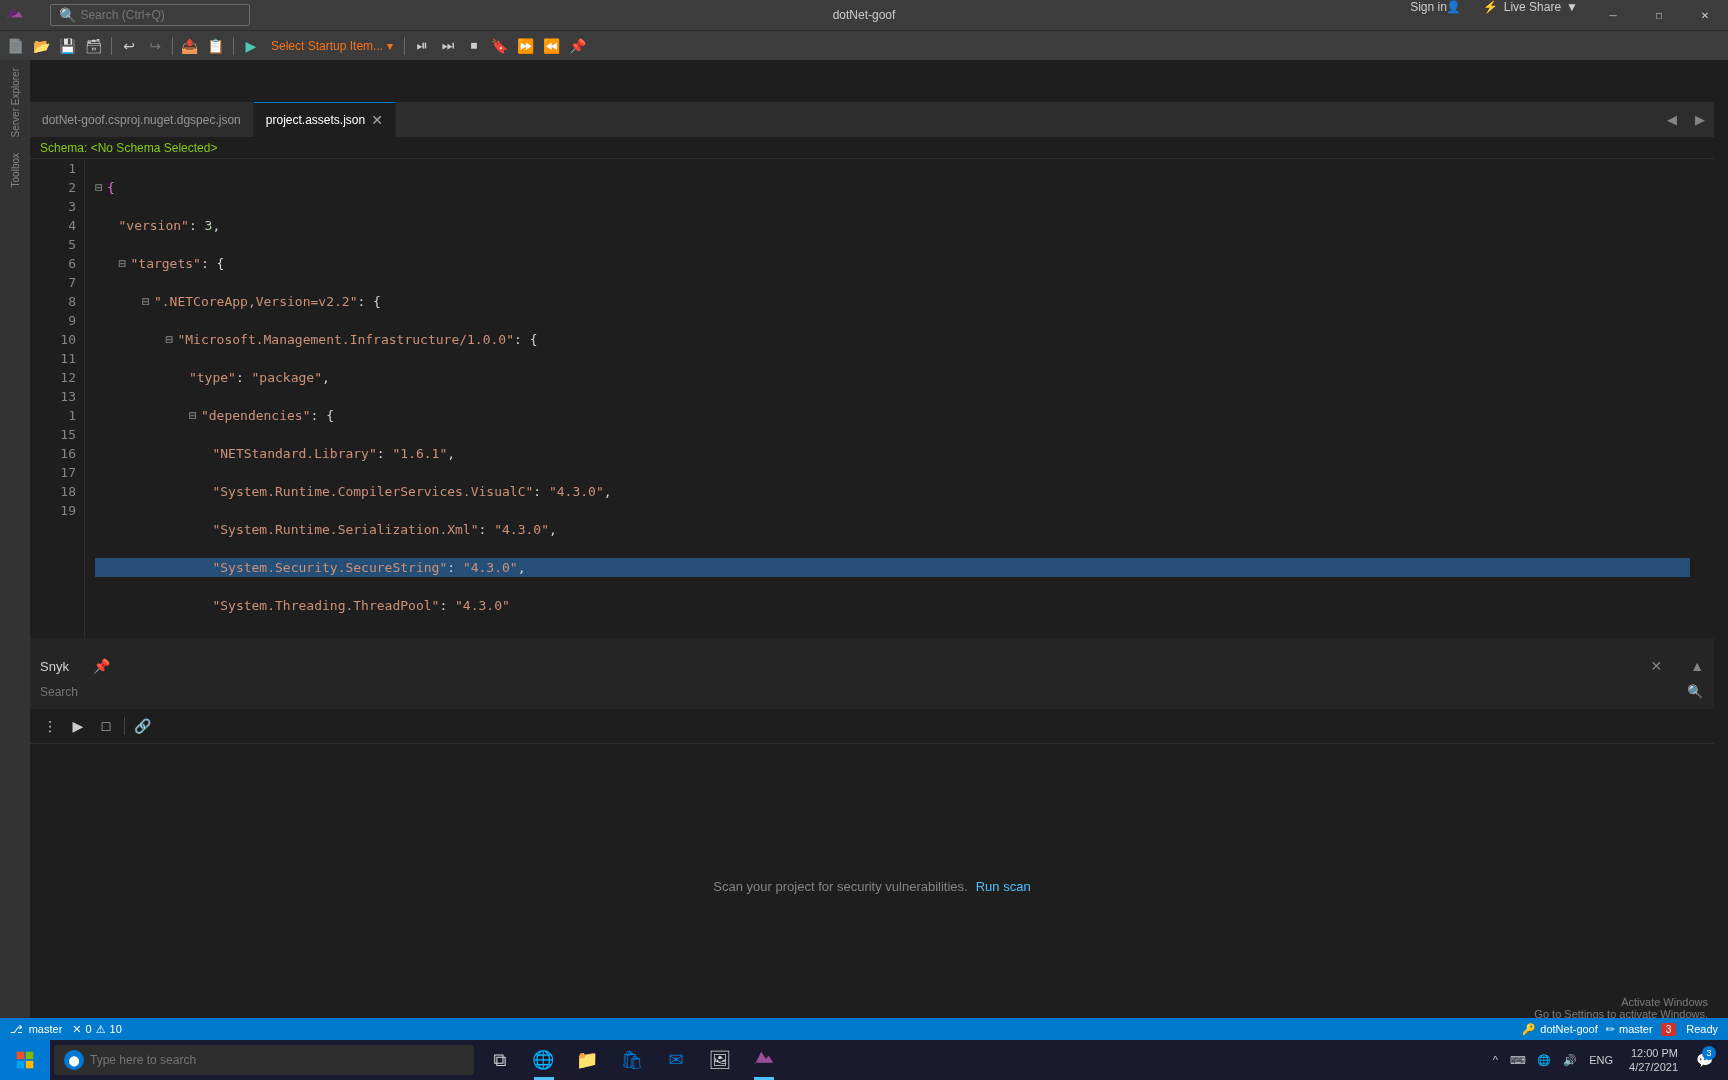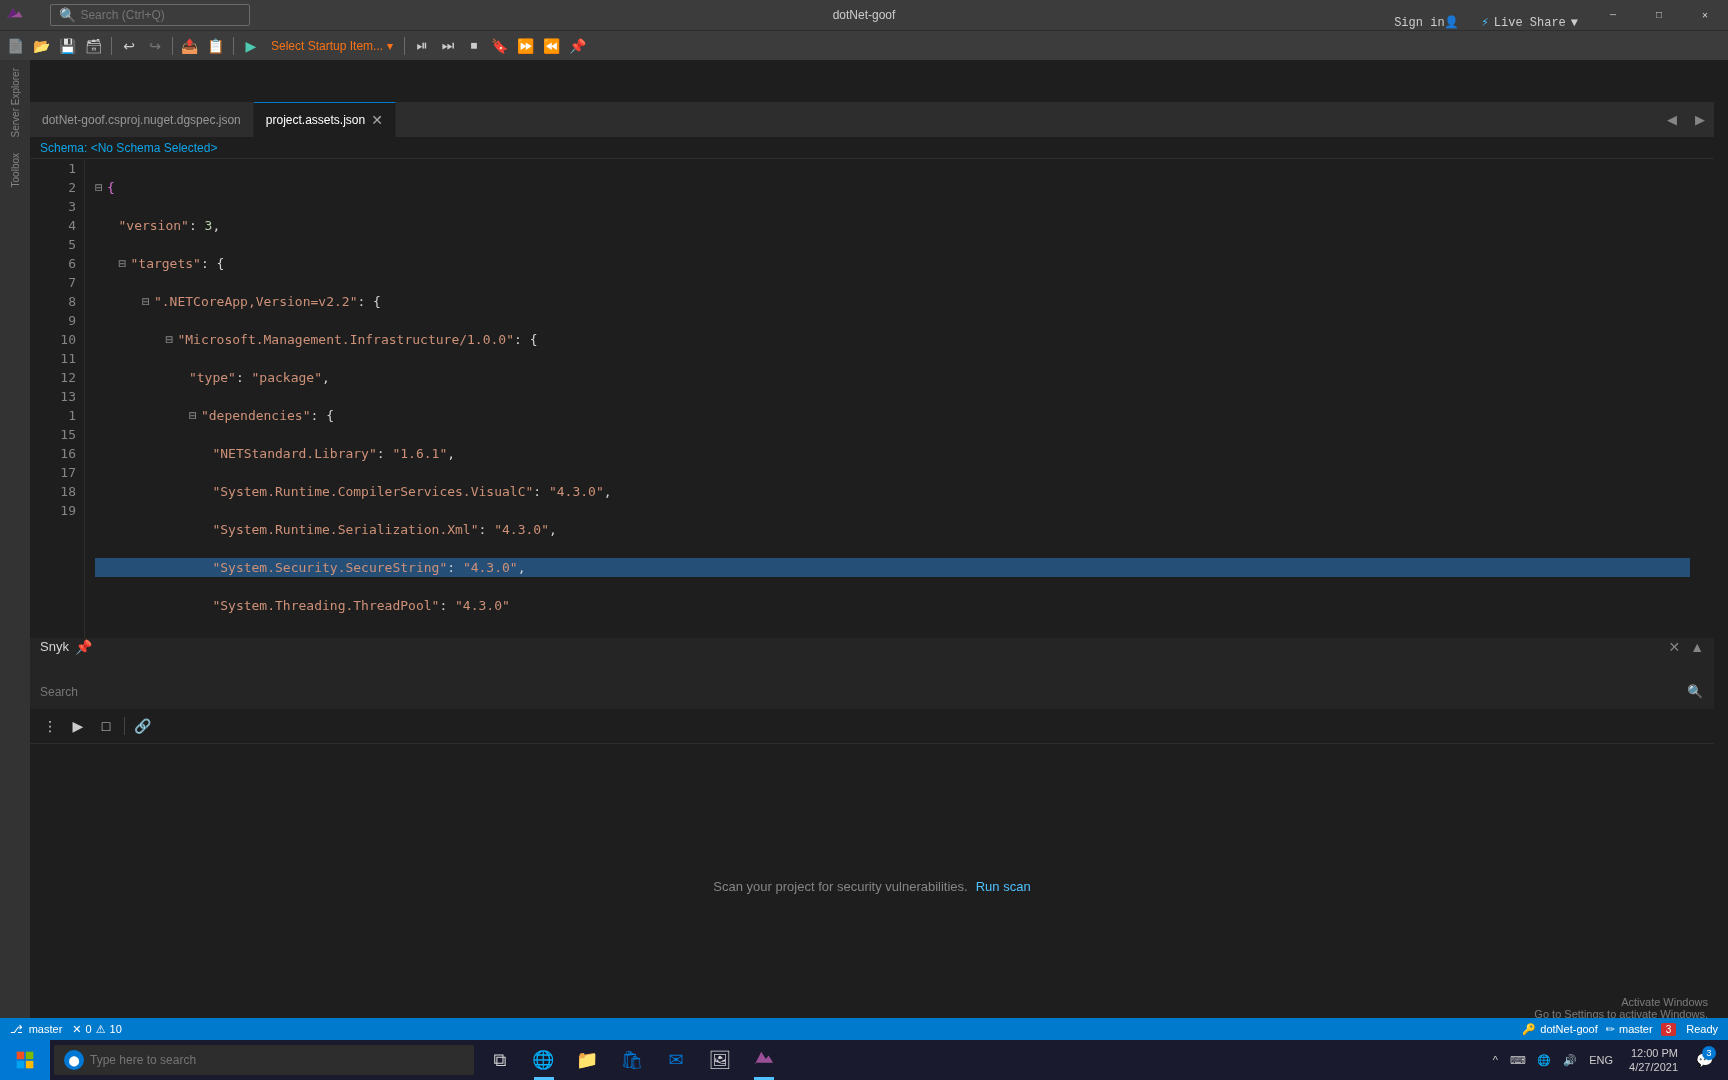--- a/index.html
+++ b/index.html
@@ -10,21 +10,21 @@
       width: 100%; height: 30px; background: #3c3c3c; display: flex; align-items: center; position: relative;
     }
     #titlebar .vs-logo { width: 30px; height: 30px; display: flex; align-items: center; justify-content: center; }
     #titlebar .vs-logo svg { width: 18px; height: 18px; }
     #titlebar .menu-items { display: flex; align-items: center; height: 100%; }
     #titlebar .menu-item { padding: 0 8px; height: 100%; display: flex; align-items: center; color: #cccccc; font-size: 12px; cursor: pointer; }
     #titlebar .search-box { margin-left: 20px; background: #3c3c3c; border: 1px solid #6b6b6b; border-radius: 2px; display: flex; align-items: center; padding: 0 8px; height: 22px; width: 200px; }
     #titlebar .search-box input { background: transparent; border: none; outline: none; color: #cccccc; font-size: 12px; width: 140px; }
     #titlebar .search-box .search-icon { color: #cccccc; font-size: 14px; margin-right: 4px; }
     #titlebar .title-center { position: absolute; left: 50%; transform: translateX(-50%); color: #cccccc; font-size: 12px; }
-    #titlebar .right-actions { margin-left: auto; display: flex; align-items: flex-end; height: 100%; font-family: Liberation Mono, monospace; }
+    #titlebar .right-actions { margin-left: auto; display: flex; align-items: flex-start; height: 100%; }
     #titlebar .sign-in { display: flex; align-items: center; padding: 0 10px; font-size: 12px; color: #cccccc; cursor: pointer; }
     #titlebar .window-controls { display: flex; height: 100%; }
     #titlebar .win-btn { width: 46px; height: 100%; display: flex; align-items: center; justify-content: center; cursor: pointer; color: #cccccc; font-size: 10px; }
     #titlebar .live-share { display: flex; align-items: center; padding: 0 12px; font-size: 12px; color: #cccccc; cursor: pointer; gap: 5px; }
 
     
     #toolbar {
       width: 100%; height: 30px; background: #3c3c3c; display: flex; align-items: center; padding: 0 4px; gap: 2px; border-top: 1px solid #2d2d2d;
     }
     .toolbar-btn { width: 24px; height: 24px; display: flex; align-items: center; justify-content: center; cursor: pointer; color: #cccccc; border-radius: 2px; font-size: 14px; }
@@ -46,21 +46,21 @@
 
     
     #tab-bar { height: 35px; background: #2d2d2d; display: flex; align-items: flex-end; margin-top: 42px; }
     .tab { display: flex; align-items: center; padding: 0 12px; height: 35px; font-size: 12px; cursor: pointer; color: #969696; background: #2d2d2d; border-right: 1px solid #252526; gap: 6px; min-width: 120px; }
     .tab.active { background: #1e1e1e; color: #ffffff; border-top: 1px solid #007acc; }
     .tab-close { font-size: 14px; opacity: 0.6; }
     .tab-scroll { margin-left: auto; display: flex; }
     .tab-scroll-btn { width: 28px; height: 35px; display: flex; align-items: center; justify-content: center; cursor: pointer; color: #858585; }
 
     
-    #schema-bar { height: 22px; background: #1e1e1e; display: flex; align-items: center; padding: 0 10px; font-size: 12px; color: #0ea5e9; border-bottom: 1px solid #2d2d2d; }
+    #schema-bar { height: 22px; background: #1e1e1e; display: flex; align-items: center; padding: 0 10px; font-size: 12px; color: #84cc16; border-bottom: 1px solid #2d2d2d; }
 
     
     #code-editor { flex: 1; display: flex; overflow: hidden; background: #1e1e1e; }
     #line-numbers { width: 55px; background: #1e1e1e; color: #858585; font-family: 'Consolas', monospace; font-size: 13px; line-height: 19px; padding: 0 8px; text-align: right; overflow: hidden; border-right: 1px solid #2d2d2d; user-select: none; }
     #code-content { flex: 1; font-family: 'Consolas', monospace; font-size: 13px; line-height: 19px; padding: 0 10px; overflow: auto; white-space: pre; }
 
     
     .str { color: #ce9178; }
     .num { color: #b5cea8; }
     .brace { color: #da70d6; }
@@ -71,21 +71,21 @@
 
     
     #status-bar { height: 22px; background: #007acc; display: flex; align-items: center; padding: 0 10px; gap: 10px; font-size: 11px; color: #ffffff; }
     .status-left { display: flex; align-items: center; gap: 10px; }
     .status-right { margin-left: auto; display: flex; align-items: center; gap: 12px; }
     .status-item { display: flex; align-items: center; gap: 4px; cursor: pointer; padding: 0 4px; }
     .status-icon-green { color: #4fc1ff; font-size: 11px; }
 
     
     #snyk-panel { height: 390px; background: #1e1e1e; border-top: 1px solid #252526; display: flex; flex-direction: column; }
-    #snyk-header { height: 35px; background: #252526; display: flex; align-items: flex-start; padding: 0 10px; gap: 6px; }
+    #snyk-header { height: 35px; background: #252526; display: flex; align-items: flex-end; padding: 0 10px; gap: 24px; }
     .snyk-header-btn { font-size: 14px; color: #858585; cursor: pointer; }
     #snyk-toolbar { height: 35px; background: #1e1e1e; display: flex; align-items: center; padding: 0 8px; gap: 4px; border-bottom: 1px solid #2d2d2d; }
     .snyk-tool-btn { width: 24px; height: 24px; display: flex; align-items: center; justify-content: center; cursor: pointer; color: #cccccc; border-radius: 2px; font-size: 14px; }
     .snyk-sep { width: 1px; height: 18px; background: #454545; margin: 0 2px; }
     #snyk-search { height: 35px; background: #252526; display: flex; align-items: center; padding: 0 10px; }
     #snyk-search input { background: transparent; border: none; outline: none; color: #cccccc; font-size: 12px; width: 100%; }
     #snyk-content { flex: 1; display: flex; align-items: center; justify-content: center; flex-direction: row; gap: 8px; color: #858585; font-size: 13px; }
     .run-scan-link { color: #4fc1ff; cursor: pointer; text-decoration: none; }
 
     

